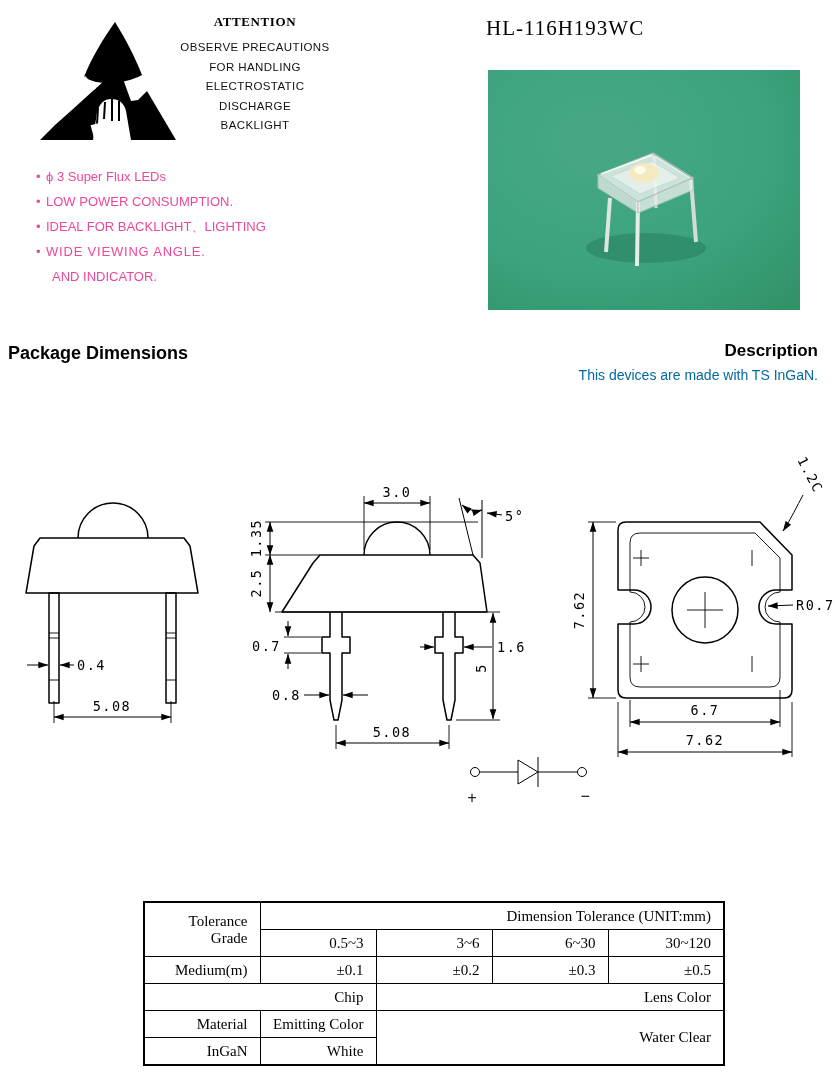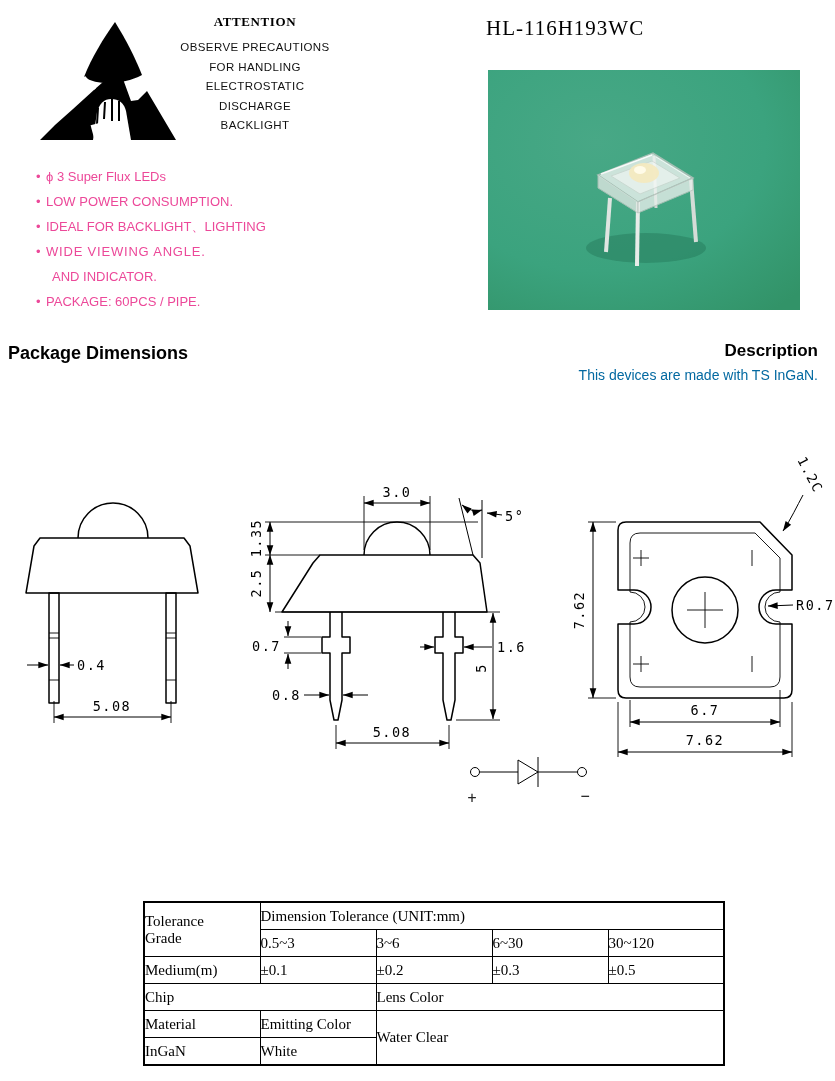--- a/index.html
+++ b/index.html
@@ -29,21 +29,21 @@
   
   .drawings{position:absolute;left:0;top:430px;}
   .part{fill:none;stroke:#000;stroke-width:1.5;stroke-linejoin:round;}
   .dim{fill:none;stroke:#000;stroke-width:1;}
   .thin{fill:none;stroke:#000;stroke-width:.9;}
   .dtext{font-family:"DejaVu Sans Mono",monospace;font-size:13.5px;fill:#000;letter-spacing:1.5px;}
   .ptext{font-family:"DejaVu Sans Mono",monospace;font-size:15px;fill:#222;}
   
   .tol-table{position:absolute;left:143px;top:901px;border-collapse:collapse;
              font-family:"Liberation Serif",serif;font-size:15px;}
-  .tol-table td{border:1.5px solid #000;text-align:left;padding:0 0;height:26px;}
+  .tol-table td{border:1.5px solid #000;text-align:right;padding:0 12px;height:26px;}
   .tol-table{border:2px solid #000;}
 </style>
 </head>
 <body>
 
 <div class="page">
 
   <svg class="esd-logo" viewBox="0 0 150 140">
     <path d="M80,10 C90,26 100,45 107,63 C88,73 63,74 49,65 C57,45 68,27 80,10 Z" fill="#000"></path>
     <path d="M5,128 L141,128 L112,79 L103,88 L96,89 L84,56 L60,77 L38,97 L20,113 Z" fill="#000"></path>
@@ -62,21 +62,20 @@
     <div class="att-line">DISCHARGE</div>
     <div class="att-line">BACKLIGHT</div>
   </div>
 
   <div class="features">
     <div class="feat-line sp1"><span class="blt">•</span><span>ϕ 3 Super Flux LEDs</span></div>
     <div class="feat-line"><span class="blt">•</span><span>LOW POWER CONSUMPTION.</span></div>
     <div class="feat-line"><span class="blt">•</span><span>IDEAL FOR BACKLIGHT、LIGHTING</span></div>
     <div class="feat-line wide"><span class="blt">•</span><span>WIDE VIEWING ANGLE.</span></div>
     <div class="feat-line cont"><span>AND INDICATOR.</span></div>
-    <div class="feat-line"><span class="blt">•</span><span>PACKAGE: 60PCS / PIPE.</span></div>
   </div>
 
   <div class="pkg-heading">Package Dimensions</div>
 
   <div class="part-number">HL-116H193WC</div>
 
   <div class="photo">
     <svg width="312" height="240" viewBox="0 0 312 240">
       <defs>
         <radialGradient id="gbg" cx="35%" cy="30%" r="90%">

